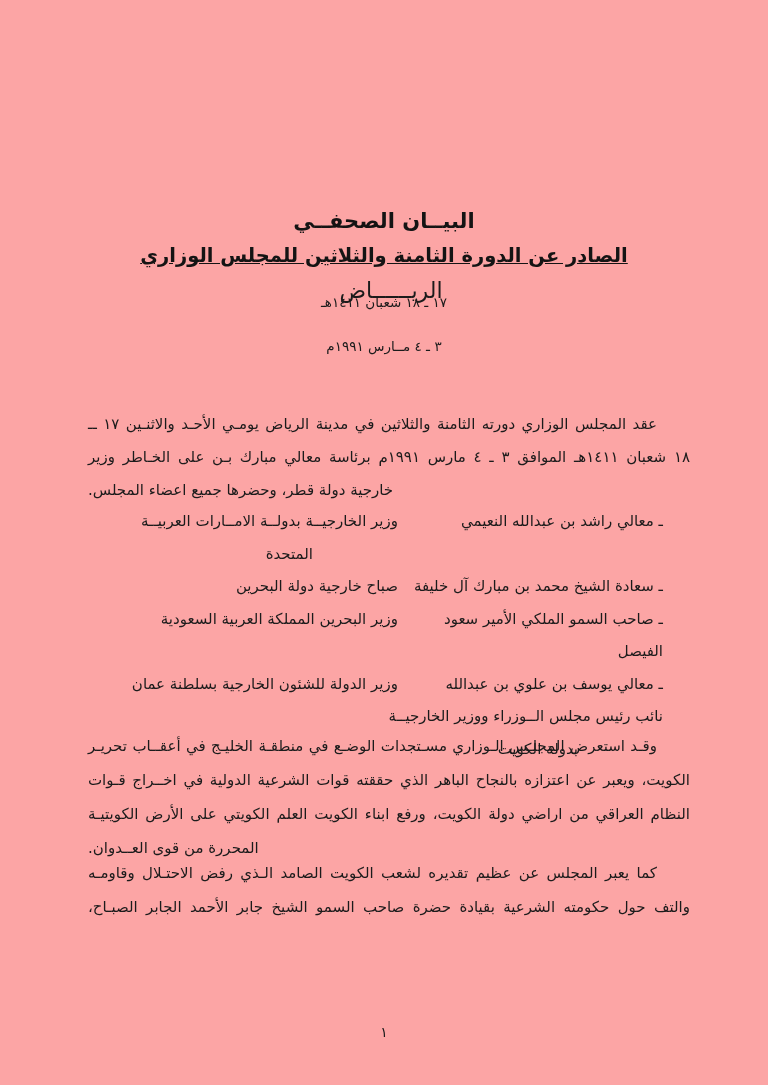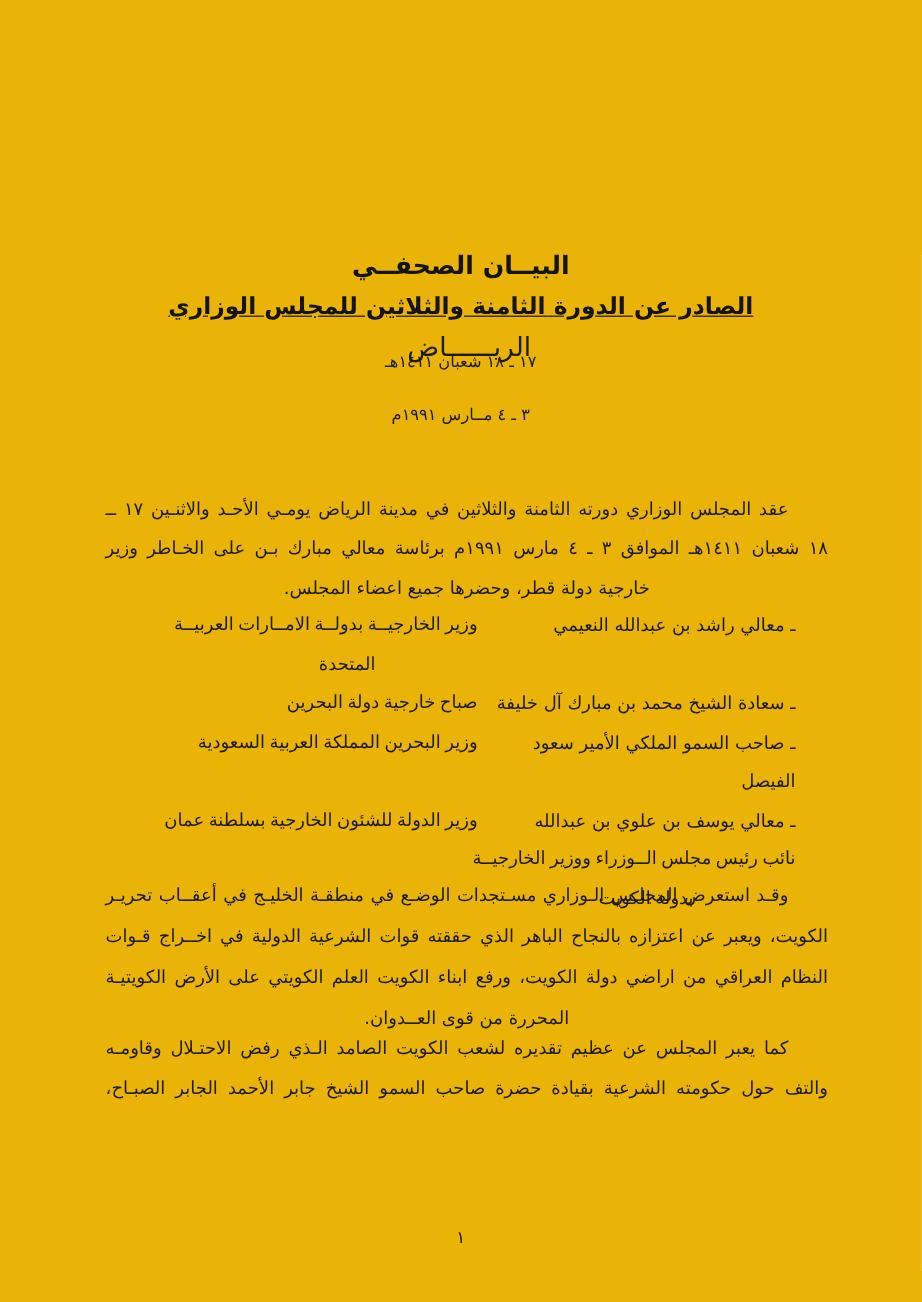--- a/index.html
+++ b/index.html
@@ -1,49 +1,49 @@
 <!DOCTYPE html>
 <html lang="ar" dir="rtl"><head>
 <meta charset="utf-8">
 <style>
   html,body{margin:0;padding:0;}
   body{background:#e8e8e6;}
   .page{
     position:relative;
     width:768px;height:1085px;
     margin:0 auto;
-    background:#eab308;
+    background:#fca5a5;
     color:#1b1b1b;
     font-family:"DejaVu Sans",sans-serif;
     direction:rtl;
     overflow:hidden;
   }
   .hline{position:absolute;right:0;left:0;text-align:center;}
   .h-title1{top:206px;font-size:21px;font-weight:bold;line-height:30px;color:#141414;}
   .h-title2{top:240px;font-size:19.5px;font-weight:bold;line-height:32px;color:#141414;text-decoration:underline;}
   .h-loc{top:278px;font-size:22px;line-height:26px;padding-left:14px;}
   .h-date{font-size:13.5px;line-height:24px;}
   .h-date1{top:290px;}
   .h-date2{top:334px;}
 
   .block{position:absolute;right:78px;width:602px;font-size:15px;}
   .line{line-height:33px;height:33px;white-space:nowrap;}
   .just{text-align:justify;text-align-last:justify;}
-  .endline{text-align:center;}
+  .endline{text-align:left;}
   .indent{padding-right:33px;}
 
   .p1{top:408px;}
   .p2{top:729px;}
   .p2 .line,.p3 .line{line-height:34px;height:34px;}
   .p3{top:856px;}
 
   .attendees{position:absolute;right:105px;width:575px;top:505px;font-size:15px;}
   .att-row{display:flex;align-items:flex-start;}
   .att-name{width:265px;text-align:right;line-height:32.5px;}
-  .att-title{width:310px;text-align:right;line-height:32.5px;font-family:Liberation Serif, serif;}
+  .att-title{width:310px;text-align:right;line-height:32.5px;}
   .att-cont{padding-right:85px;}
 
   .pagenum{position:absolute;top:1020px;right:0;left:0;text-align:center;font-size:14px;line-height:24px;}
 </style>
 </head>
 <body>
 
 <div class="page">
 
   <div class="hline h-title1">البيــان الصحفــي</div>

